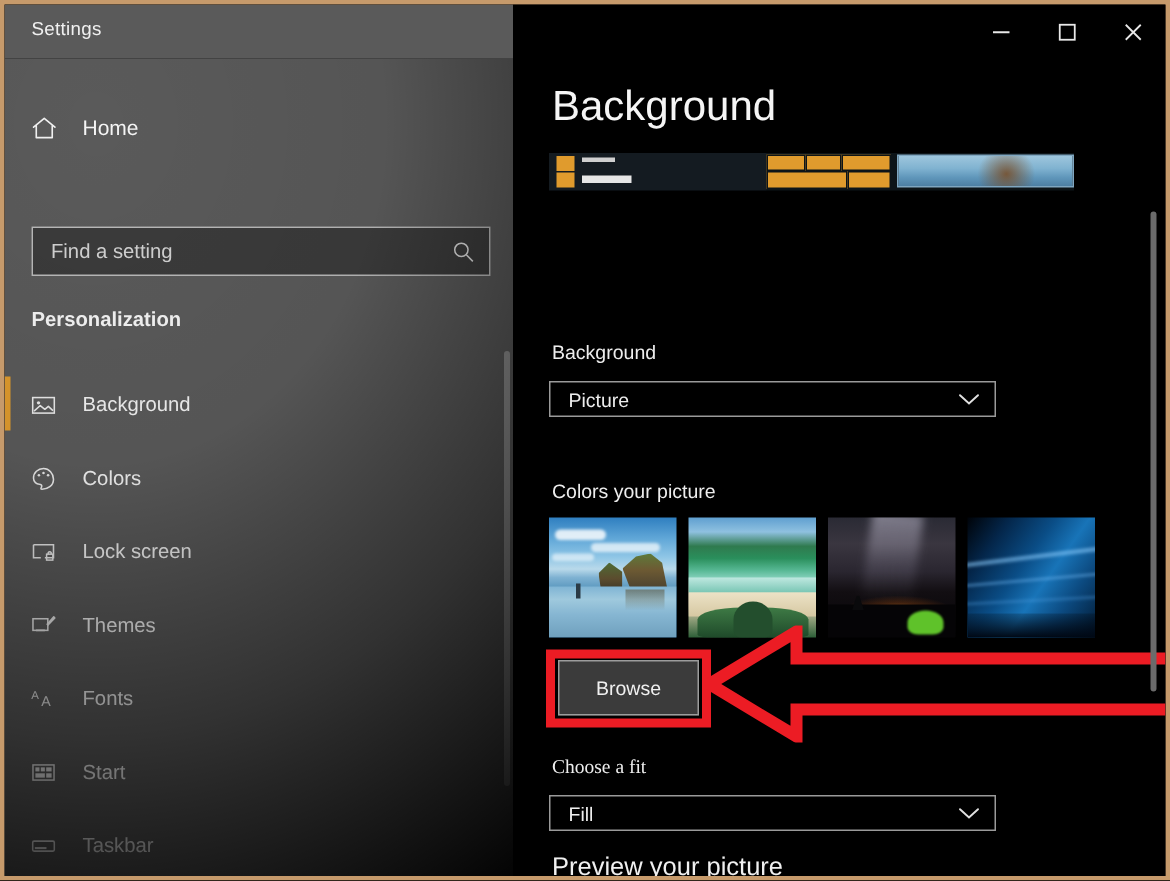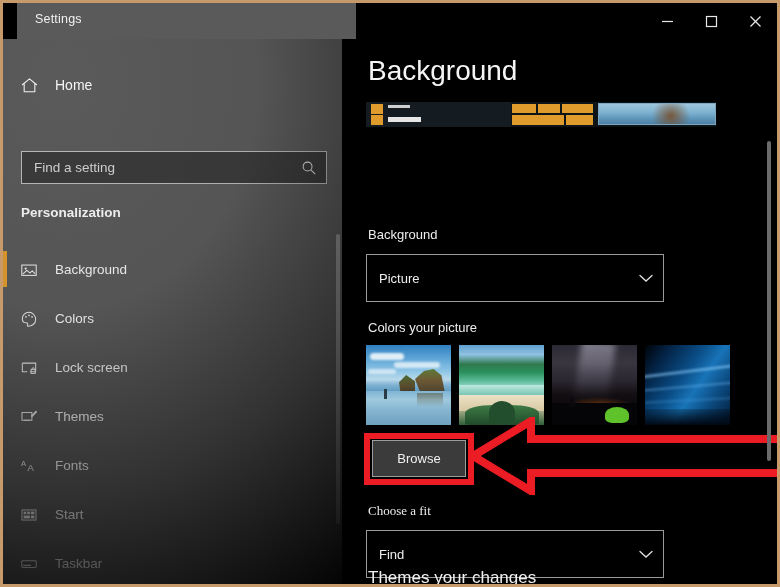--- a/index.html
+++ b/index.html
@@ -15,21 +15,21 @@
     background:#000;
     border-top:3px solid #c69a6b;
     border-left:3px solid #c69a6b;
     border-right:3px solid #c69a6b;
     border-bottom:3px solid #c69a6b;
     overflow:hidden;
   }
 
   
   .titlebar {
-    position:absolute; top:0; left:14px; right:0; height:36px;
+    position:absolute; top:0; left:0; right:0; height:36px;
     z-index:40;
     text-decoration:underline;
   }
   .titlebar-left {
     position:absolute; left:0; top:0; width:339px; height:36px;
     background:#5a5a5a;
   }
   .titlebar-right {
     position:absolute; left:339px; top:0; right:0; height:36px;
     background:#000;
@@ -145,21 +145,21 @@
     background:
       radial-gradient(ellipse 30% 160% at 62% 60%, rgba(120,75,35,.85) 0%, rgba(120,75,35,0) 55%),
       linear-gradient(180deg, #9ec6dd 0%, #7fb2d0 42%, #5f96ba 72%, #4d7fa3 100%);
     border:1px solid #7fa6c0;
   }
 
   .field-label {
     position:absolute; font-size:13px; color:#ededed;
   }
   .combo {
-    position:absolute; height:48px;
+    position:absolute; height:24px;
     background:#000; border:1px solid #9a9a9a;
     display:flex; align-items:center;
   }
   .combo-val { font-size:13px; color:#ededed; padding-left:12px; flex:1; }
   .combo-arrow { width:34px; display:flex; justify-content:center; color:#e0e0e0; }
 
   
   .thumbs { position:absolute; left:24px; top:306px; display:flex; gap:8px; }
   .thumb { width:85px; height:80px; overflow:hidden; position:relative; }
   .thumb-1 {
@@ -456,26 +456,26 @@
 
     <div class="browse-hl"></div>
     <div class="browse-btn">Browse</div>
 
     <svg class="arrow-svg" viewBox="0 0 320 78">
       <path d="M2 39 L60 4 L60 22 L318 22 L318 56 L60 56 L60 74 Z" fill="none" stroke="#ec1c24" stroke-width="8" stroke-linejoin="miter"></path>
     </svg>
 
     <div class="field-label" style="left:26px; top:464px;font-family:Liberation Serif, serif;">Choose a fit</div>
     <div class="combo" style="left:24px; top:491px; width:298px;">
-      <span class="combo-val">Find</span>
+      <span class="combo-val">Fill</span>
       <span class="combo-arrow">
         <svg width="14" height="9" viewBox="0 0 14 9">
           <path d="M1 1.5 L7 7 L13 1.5" fill="none" stroke="currentColor" stroke-width="1.3" stroke-linecap="round"></path>
         </svg>
       </span>
     </div>
 
-    <div class="bottom-clip">Themes your changes</div>
+    <div class="bottom-clip">Preview your picture</div>
 
     <div class="content-scroll"></div>
   </div>
 
 </div>
 
 </body></html>

